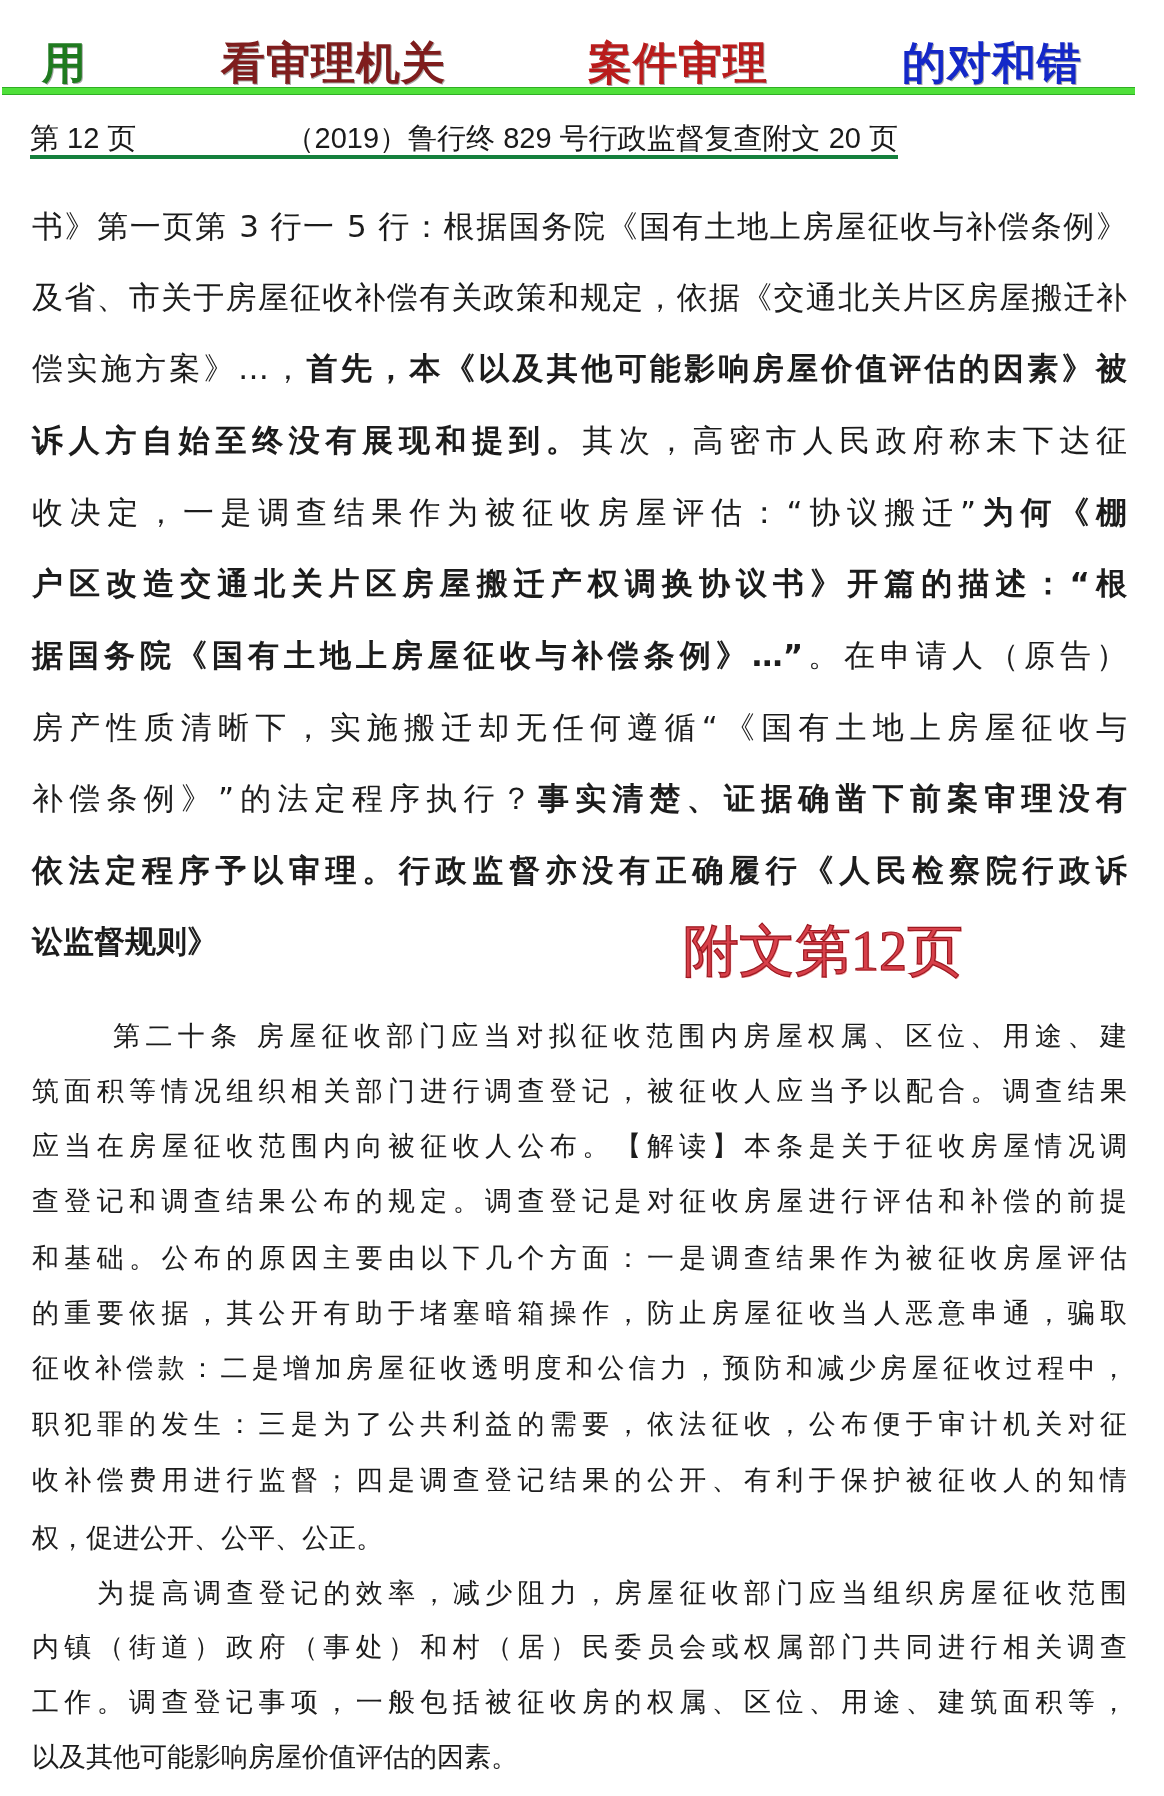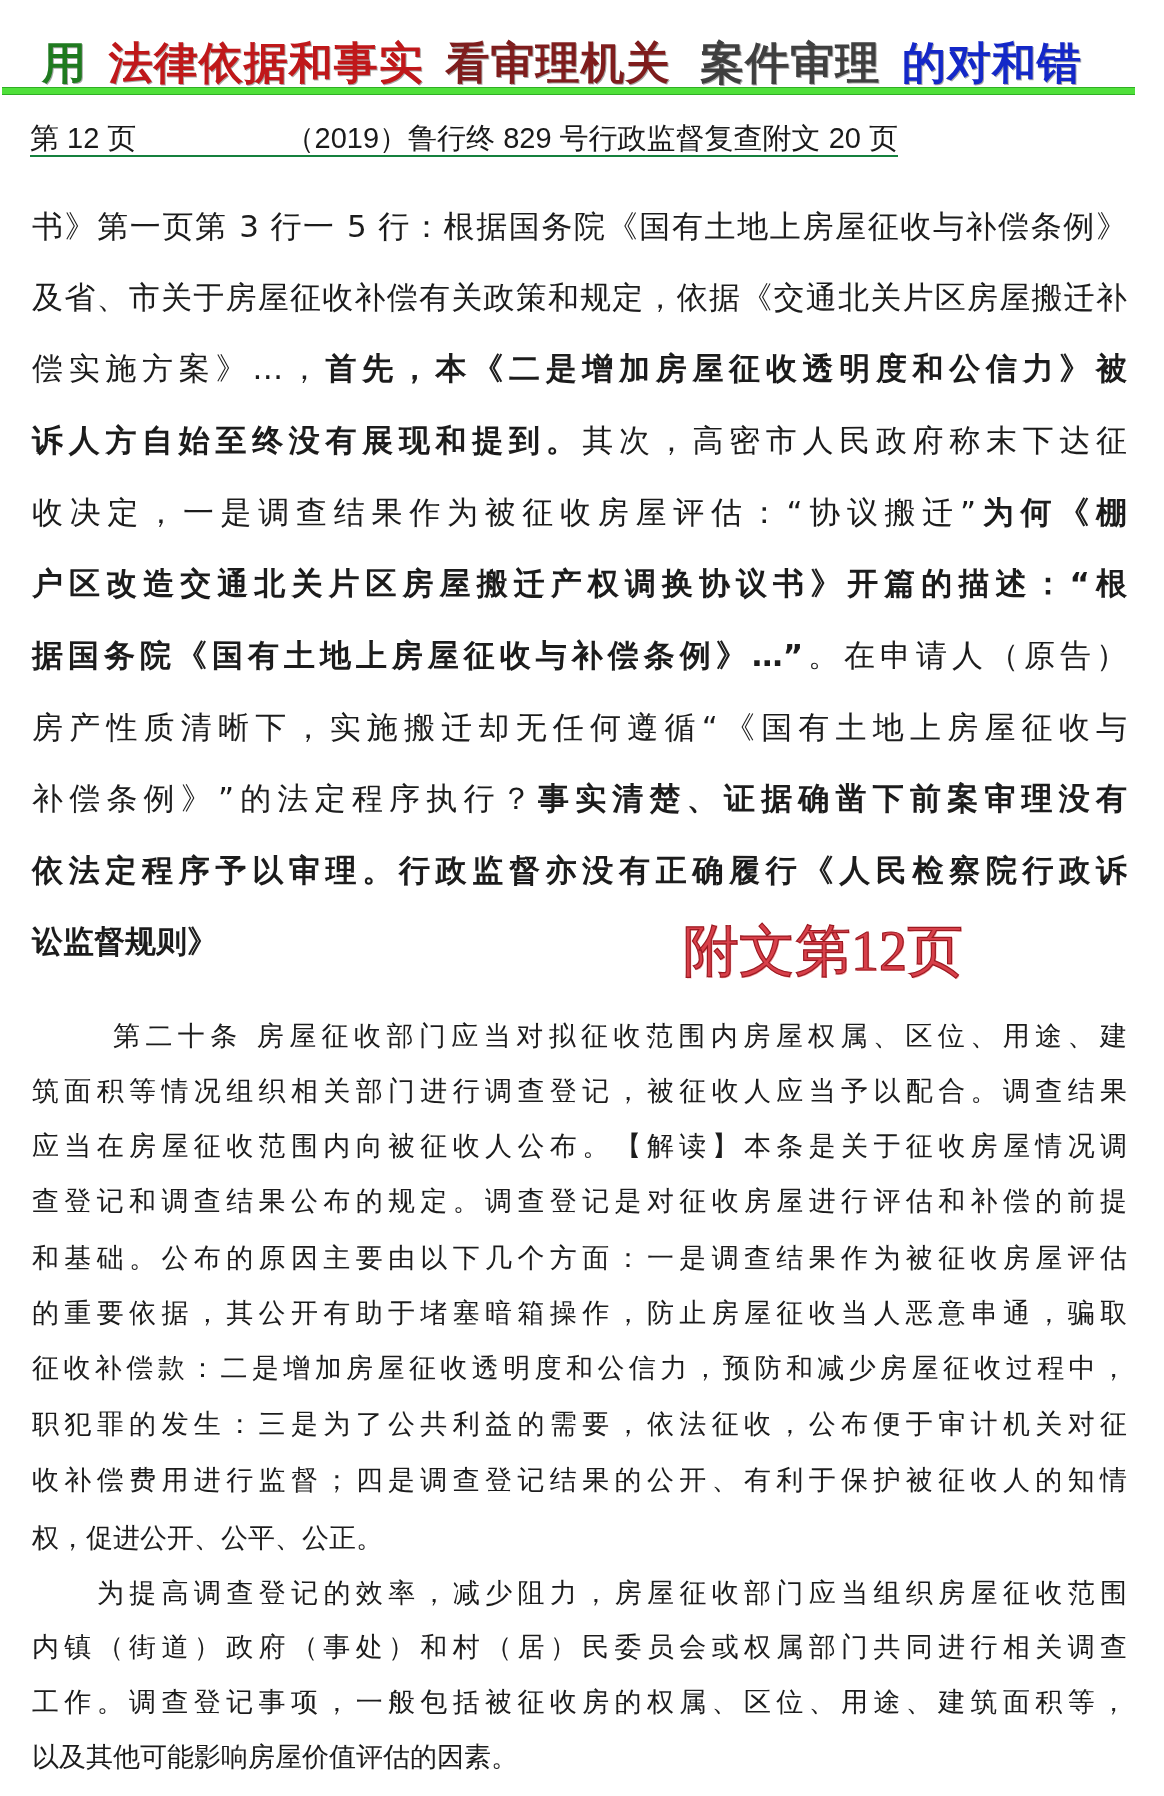--- a/index.html
+++ b/index.html
@@ -49,21 +49,21 @@
     position: absolute;
     left: 30px;
     top: 121px;
     width: 868px;
     height: 34px;
     font-family: "Liberation Sans", "DejaVu Sans", sans-serif;
     font-size: 29px;
     line-height: 34px;
     color: #1a1a1a;
     white-space: nowrap;
-    border-bottom: 2px solid #15803d;
+    border-bottom: 4px solid #15803d;
     display: flex;
     justify-content: space-between;
   }
   .line {
     position: absolute;
     left: 32px;
     width: 1095px;
     white-space: nowrap;
     text-align: justify;
     text-align-last: justify;
@@ -96,37 +96,36 @@
     letter-spacing: 0px;
     white-space: nowrap;
     text-shadow: 1px 1px 0 #f0a0a0;
   }
 </style>
 </head>
 <body>
 
 <div class="title">
   <span class="seg"><span class="ch" style="color: rgb(31, 122, 31);">用</span></span>
-  <span class="seg"><span class="ch" style="color: rgb(192, 24, 26);">法律依据和事实</span></span>
   <span class="seg"><span class="ch" style="color: #7f1d1d;">看审理机关</span></span>
-  <span class="seg"><span class="ch" style="color: #404040; margin-left: 8px;">案件审理</span></span>
+  <span class="seg"><span class="ch" style="color: #b91c1c; margin-left: 8px;">案件审理</span></span>
   <span class="seg"><span class="ch" style="color: rgb(20, 40, 200);">的对和错</span></span>
 </div>
 
 <div class="green-bar" style="background: rgb(79, 224, 58);"></div>
 
 <div class="subheader">
   <span>第 12 页</span>
   <span>（2019）鲁行终 829 号行政监督复查附文 20 页</span>
 </div>
 
 <div id="sec1">
     <div class="line sec1" style="top: 206px;"><span class="r">书》第一页第 3 行一 5 行：根据国务院《国有土地上房屋征收与补偿条例》</span></div>
     <div class="line sec1" style="top: 277px;"><span class="r">及省、市关于房屋征收补偿有关政策和规定，依据《交通北关片区房屋搬迁补</span></div>
-    <div class="line sec1" style="top: 348px;"><span class="r">偿实施方案》…，</span><span class="b">首先，本《二是增加房屋征收透明度和公信力》被</span></div>
+    <div class="line sec1" style="top: 348px;"><span class="r">偿实施方案》…，</span><span class="b">首先，本《以及其他可能影响房屋价值评估的因素》被</span></div>
     <div class="line sec1" style="top: 420px;"><span class="b">诉人方自始至终没有展现和提到。</span><span class="r">其次，高密市人民政府称末下达征</span></div>
     <div class="line sec1" style="top: 492px;"><span class="r">收决定，一是调查结果作为被征收房屋评估：“协议搬迁”</span><span class="b">为何《棚</span></div>
     <div class="line sec1" style="top: 563px;"><span class="b">户区改造交通北关片区房屋搬迁产权调换协议书》开篇的描述：“根</span></div>
     <div class="line sec1" style="top: 635px;"><span class="b">据国务院《国有土地上房屋征收与补偿条例》…”</span><span class="r">。在申请人（原告）</span></div>
     <div class="line sec1" style="top: 707px;"><span class="r">房产性质清晰下，实施搬迁却无任何遵循“《国有土地上房屋征收与</span></div>
     <div class="line sec1" style="top: 778px;"><span class="r">补偿条例》”的法定程序执行？</span><span class="b">事实清楚、证据确凿下前案审理没有</span></div>
     <div class="line sec1" style="top: 850px;"><span class="b">依法定程序予以审理。行政监督亦没有正确履行《人民检察院行政诉</span></div>
     <div class="line sec1 last" style="top: 921px;"><span class="b">讼监督规则》</span></div>
   </div>
 

